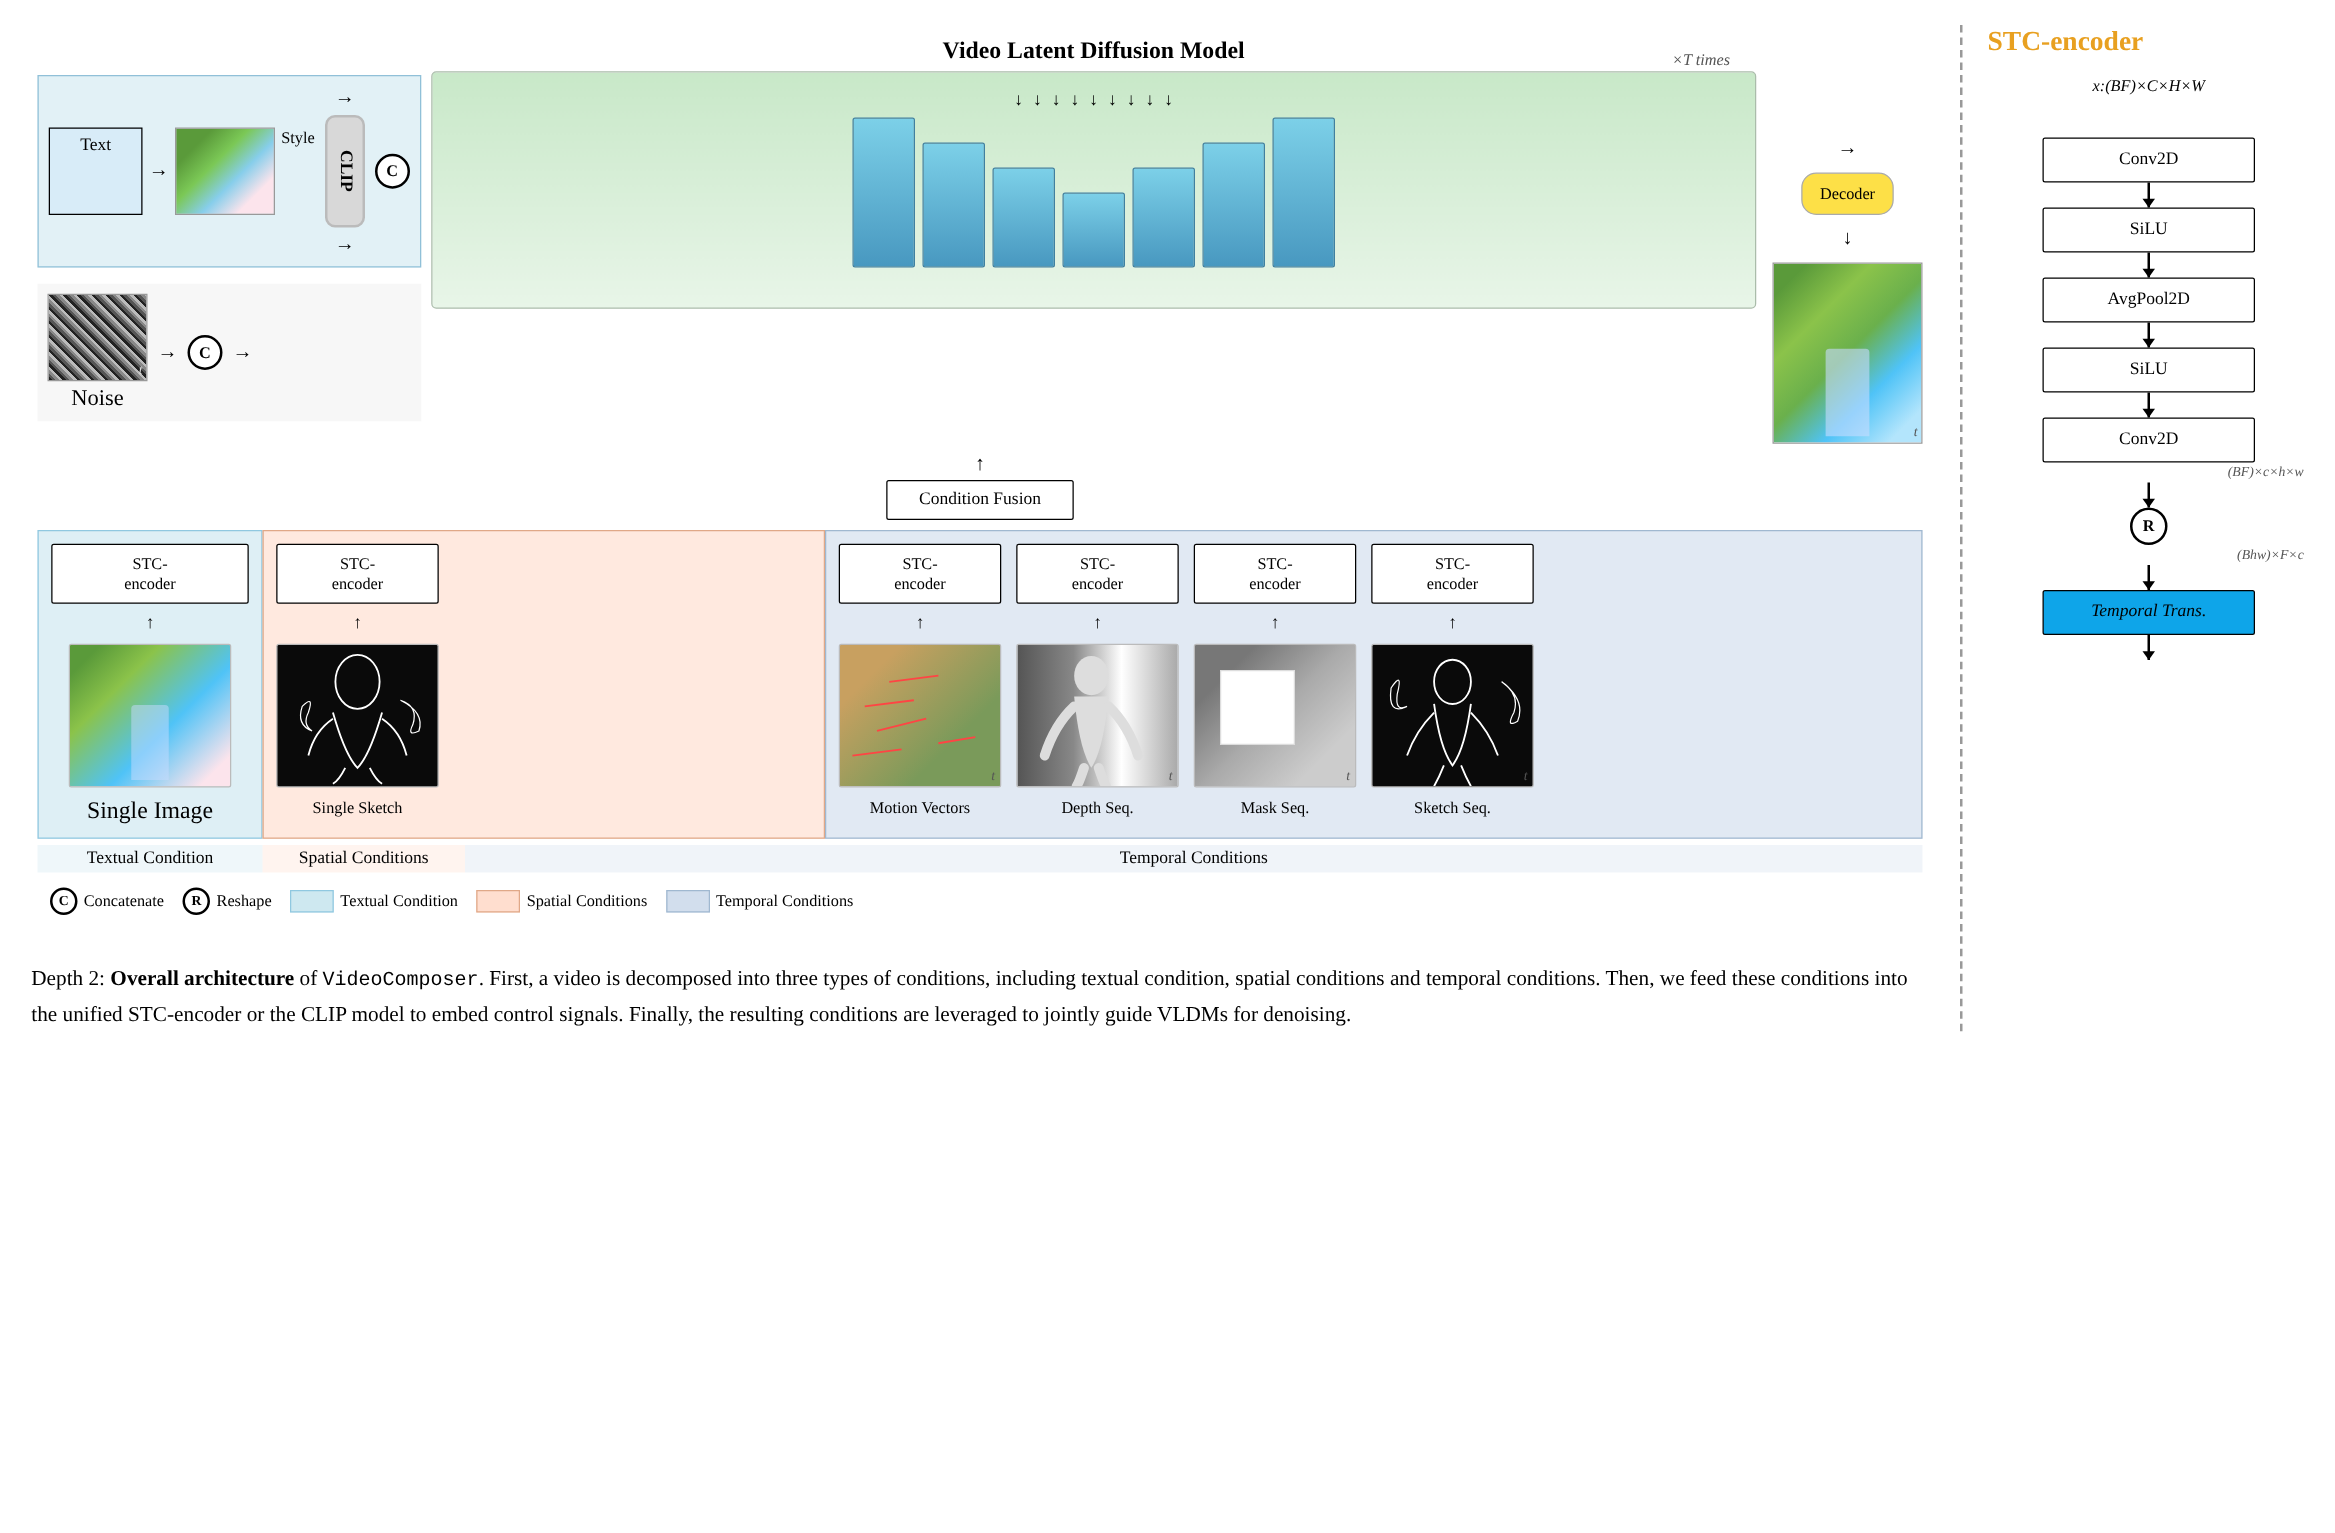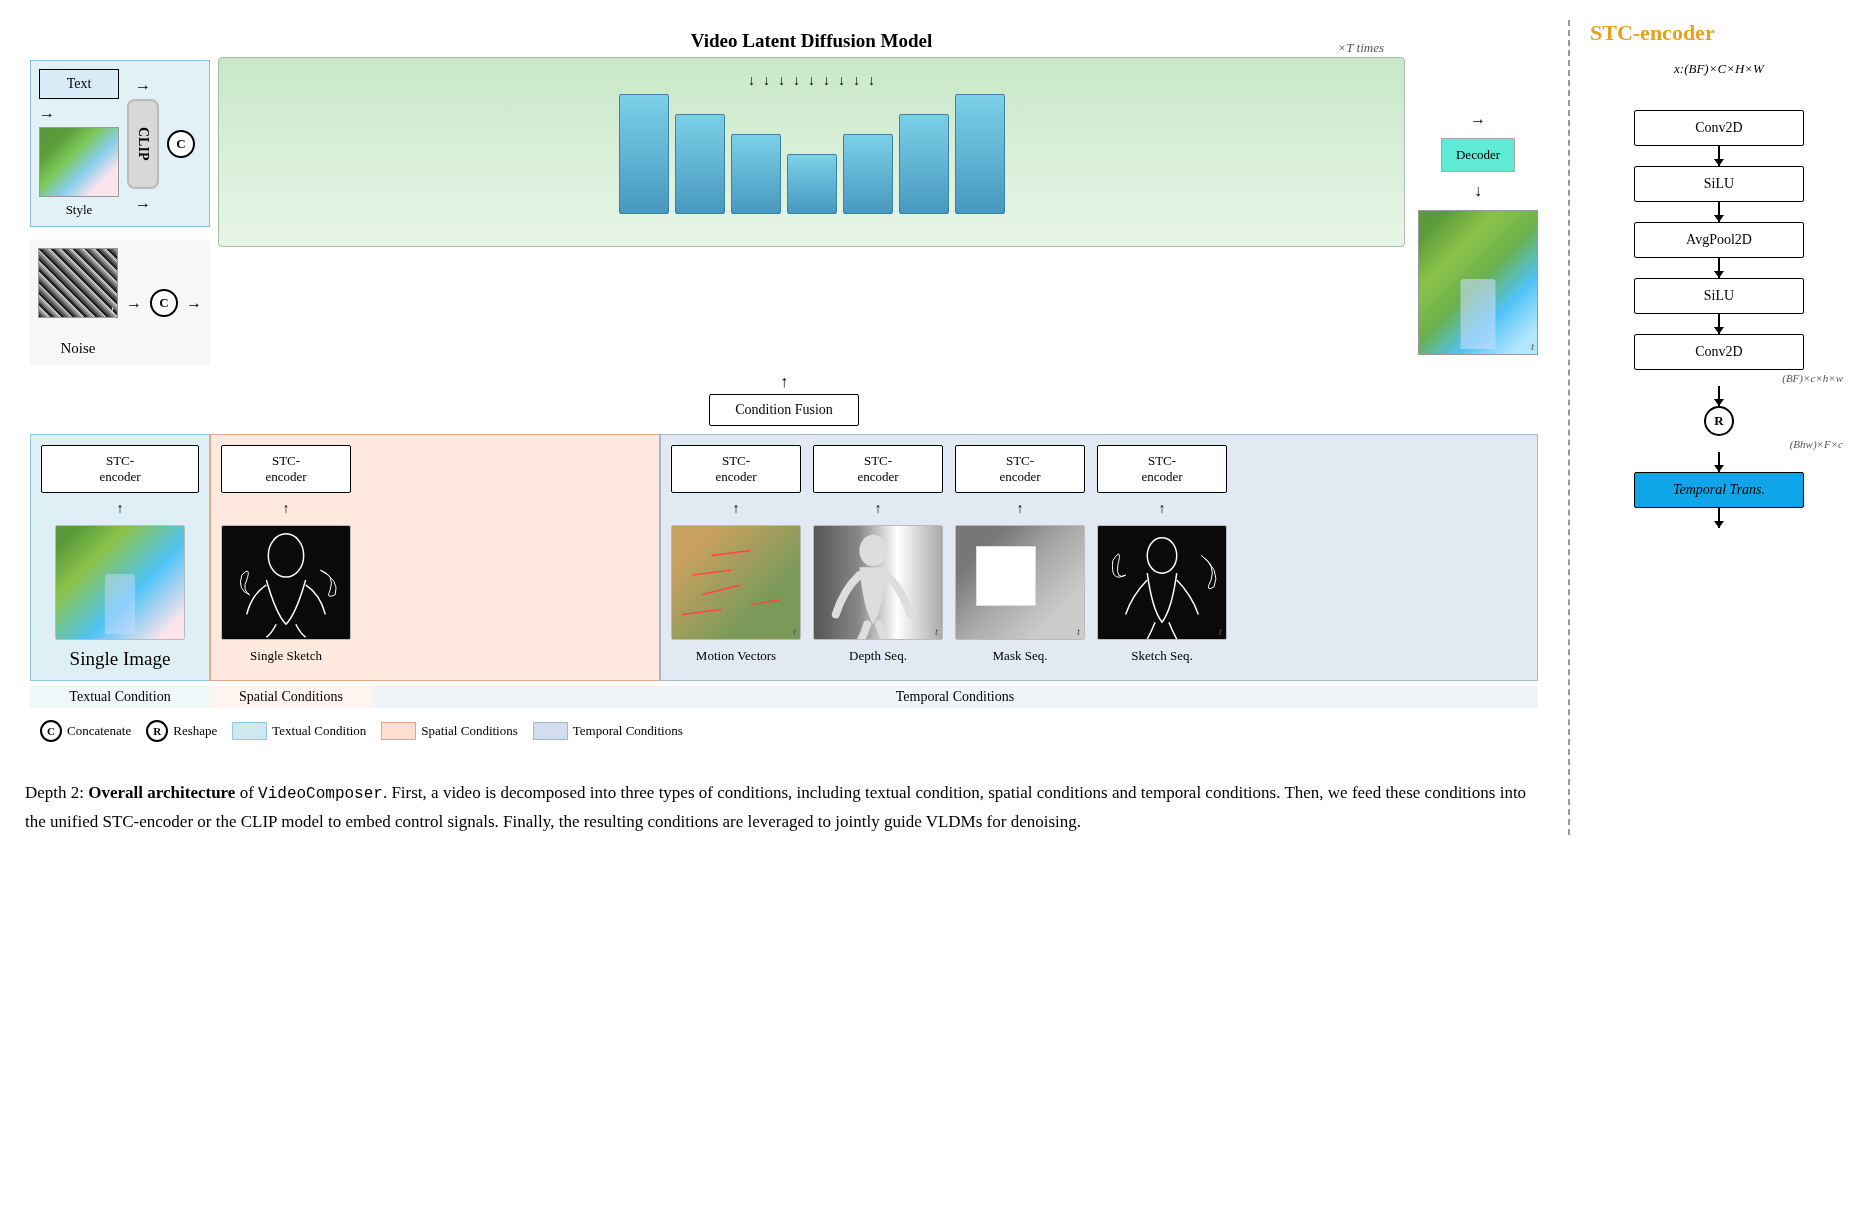--- a/index.html
+++ b/index.html
@@ -179,21 +179,21 @@
 
   <div class="left-section">
 
     <div class="main-diagram">
 
       <div style="display:flex; align-items:flex-start; gap:8px; margin-bottom:8px;">
 
         <div style="display:flex; flex-direction:column; gap:8px; margin-top:30px;">
 
           <div class="text-style-group">
-            <div style="display:flex; flex-direction:column; gap:5px;">
+            <div style="display:flex; flex-direction:row; gap:5px;">
 
               <div style="border:1.5px solid #000; background:#d8ecf8; padding:6px 12px; font-size:14px; text-align:center; min-width:75px;">
                 <span>Text</span>
               </div>
 
               <div style="display:flex; align-items:center; gap:5px;">
                 <span style="font-size:16px;">→</span>
               </div>
 
               <div style="width:80px; height:70px; background:linear-gradient(135deg,#5a9a3a 20%,#7bc856 40%,#87ceeb 60%,#fce4ec 80%); border:1px solid #999; position:relative;">
@@ -217,21 +217,21 @@
                 <span style="font-size:13px; font-weight:bold;">C</span>
               </div>
             </div>
           </div>
 
           <div class="noise-group" style="display:flex; align-items:center; gap:8px; margin-top:5px; background:rgba(200,200,200,0.15); padding:8px;">
             <div style="display:flex; flex-direction:column; align-items:center; gap:3px;">
               <div style="width:80px; height:70px; background:repeating-linear-gradient(45deg,#222 0,#222 2px,#555 2px,#555 4px,#888 4px,#888 6px,#bbb 6px,#bbb 8px); border:1px solid #999; position:relative;">
                 <div style="position:absolute; bottom:2px; right:3px; font-size:11px; color:#ddd; font-style:italic;">t</div>
               </div>
-              <span style="font-size:15px;margin-top:19px;">Noise</span>
+              <span style="font-size:18px;">Noise</span>
             </div>
 
             <span style="font-size:16px;">→</span>
 
             <div class="concat-circle">
               <span style="font-size:13px; font-weight:bold;">C</span>
             </div>
 
             <span style="font-size:16px;">→</span>
           </div>
@@ -268,21 +268,21 @@
               <div style="width:50px; height:80px; background:linear-gradient(to bottom,#7cd0e8,#4898c0); border:1px solid #4080a0; border-radius:2px;"></div>
               <div style="width:50px; height:100px; background:linear-gradient(to bottom,#7cd0e8,#4898c0); border:1px solid #4080a0; border-radius:2px;"></div>
               <div style="width:50px; height:120px; background:linear-gradient(to bottom,#7cd0e8,#4898c0); border:1px solid #4080a0; border-radius:2px;"></div>
             </div>
           </div>
 
         </div>
 
         <div style="display:flex; flex-direction:column; align-items:center; gap:10px; margin-top:80px; margin-left:5px;">
           <span style="font-size:16px;">→</span>
-          <div style="border:1.5px solid #aaa; background:#5eead4; border-radius:0; padding:8px 14px; font-size:13px;">
+          <div style="border:1.5px solid #aaa; background:#fde047; border-radius:12px; padding:8px 14px; font-size:13px;">
             <span>Decoder</span>
           </div>
           <span style="font-size:16px;">↓</span>
 
           <div style="width:120px; height:145px; border:1px solid #999; position:relative; overflow:hidden;">
             <div style="width:100%; height:100%; background:linear-gradient(135deg,#5a9a3a 10%,#8bc34a 30%,#6ab04c 50%,#4fc3f7 70%,#b3e5fc 90%);"></div>
 
             <div style="position:absolute; bottom:5px; left:50%; transform:translateX(-50%); width:35px; height:70px; background:rgba(200,220,255,0.6); border-radius:3px 3px 0 0;"></div>
             <div style="position:absolute; bottom:2px; right:3px; font-size:11px; font-style:italic; color:#555;">t</div>
           </div>

